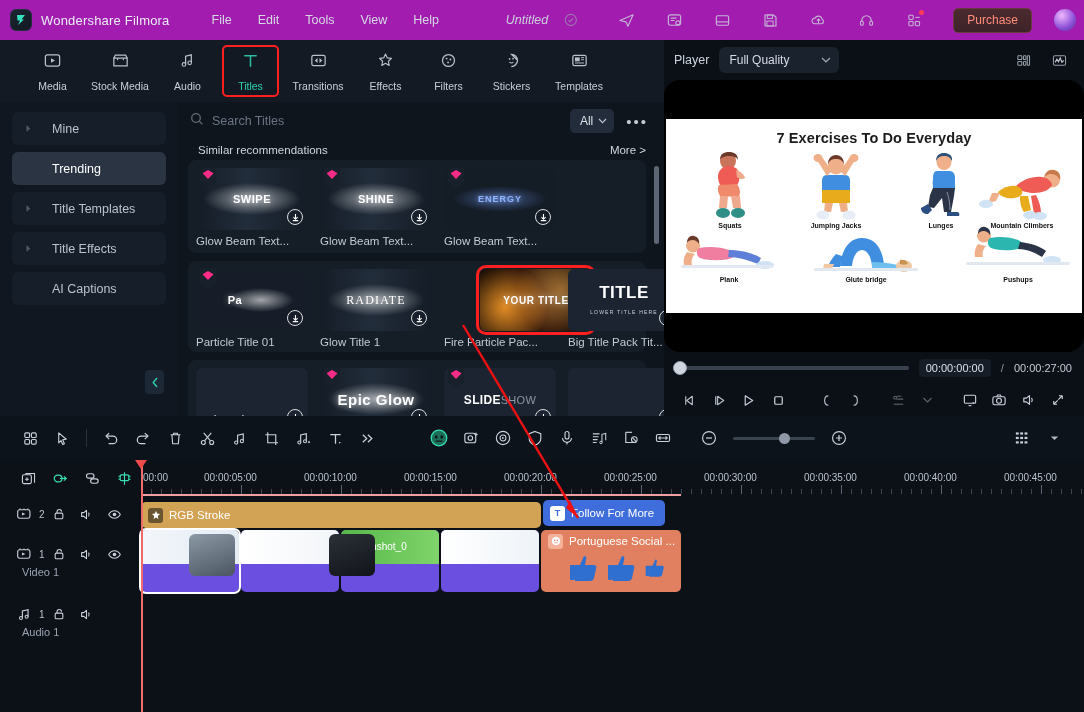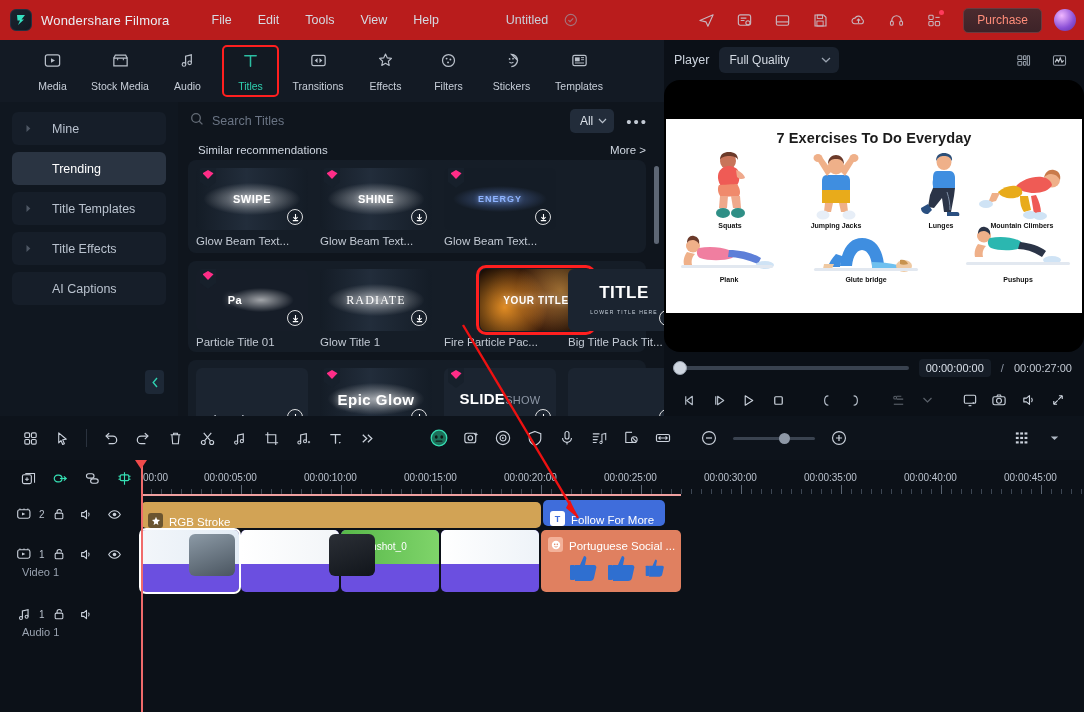--- a/index.html
+++ b/index.html
@@ -8,46 +8,46 @@
     background: #0d1117;
     font-family: "Liberation Sans", sans-serif;
     color: #e6e9ef;
     overflow: hidden;
   }
   .app { position: relative; width: 1084px; height: 712px; }
 
   
   .menubar {
     position: absolute; top: 0; left: 0; width: 1084px; height: 40px;
-    background: #b91c1c;
+    background: #a21caf;
     display: flex; align-items: center;
   }
   .logo-wrap { display: flex; align-items: center; padding-left: 10px; gap: 9px; }
   .logo-tile {
     width: 22px; height: 22px; border-radius: 6px;
     background: linear-gradient(135deg,#1b2430,#121922);
     display: flex; align-items: center; justify-content: center;
     border: 1px solid #223040;
   }
   .logo-tile svg { display: block; }
   .brand { font-size: 13px; color: #e9edf3; letter-spacing: .2px; white-space: nowrap; }
   .menu-items { display: flex; align-items: center; gap: 6px; margin-left: 32px; }
   .menu-item {
     font-size: 12.5px; color: #d5dae2; padding: 4px 10px; border-radius: 4px;
     cursor: default; white-space: nowrap;
   }
   .doc-title-wrap {
     position: absolute; left: 50%; transform: translateX(-50%);
-    display: flex; align-items: center; gap: 16px;
+    display: flex; align-items: center; gap: 16px; font-style: italic;
   }
   .doc-title { font-size: 12.5px; color: #c9d0da; }
   .check-ic { width: 14px; height: 14px; opacity: .65; }
   .top-right {
     position: absolute; right: 8px; top: 0; height: 40px;
-    display: flex; align-items: center; gap: 8px;
+    display: flex; align-items: center; gap: 18px;
   }
   .tbtn {
     width: 30px; height: 28px; display: flex; align-items: center; justify-content: center;
     border-radius: 5px; cursor: default; position: relative;
   }
   .tbtn svg { opacity: .85; }
   .dot-badge {
     position: absolute; top: 4px; right: 5px; width: 5px; height: 5px;
     border-radius: 50%; background: #ff3b5c;
   }
@@ -165,21 +165,21 @@
     font-size: 11px; font-weight: bold; color: #fff; letter-spacing: .5px;
     text-shadow: 0 0 6px rgba(255,255,255,.55);
     font-family: "Liberation Sans", sans-serif;
   }
   .thumb-text.small { font-size: 9px; letter-spacing: 1px; }
   .thumb-text.serif { font-family: "Liberation Serif", serif; font-weight: normal; font-size: 12px; letter-spacing: 1.2px; }
   .thumb-text.faint { color:#cfd6e0; text-shadow:none; font-size: 8px; letter-spacing:.2px; }
   .big-title-block { text-align: center; line-height: 1; }
   .big-title-block .bt { font-size: 17px; font-weight: bold; color:#fff; letter-spacing:.5px; }
   .big-title-block .st { font-size: 5px; color:#c9d2dd; letter-spacing: 1.2px; margin-top:2px; }
-  .slideshow .s1 { color:#fff; font-weight:bold; font-size:15px; letter-spacing:.3px; }
+  .slideshow .s1 { color:#fff; font-weight:bold; font-size:12px; letter-spacing:.3px; }
   .slideshow .s2 { color:#8d97a6; font-weight:normal; font-size:11px; letter-spacing:.3px; }
   .gem {
     position: absolute; top: 0; left: 4px; width: 16px; height: 20px;
     background: #17202b; clip-path: polygon(0 0,100% 0,100% 70%,50% 100%,0 70%);
     display: flex; align-items: flex-start; justify-content: center; padding-top: 2px;
   }
   .gem i {
     display:block; width: 11px; height: 9px; background: #ff2d87;
     clip-path: polygon(50% 0, 100% 36%, 50% 100%, 0 36%);
   }
@@ -284,21 +284,21 @@
   .thname { position: absolute; left: 22px; font-size: 11px; color: #9aa3b0; }
 
   .clips { position: absolute; left: 141px; top: 0; width: 943px; height: 216px; }
   .playhead-line { position: absolute; left: 141px; top: -36px; width: 1.5px; height: 252px; background: #f06b6b; }
   .playhead-tri {
     position: absolute; left: 136px; top: -36px;
     width: 0; height: 0; border-left: 6px solid transparent; border-right: 6px solid transparent;
     border-top: 9px solid #f04b4b;
   }
   .clip { position: absolute; border-radius: 5px; overflow: hidden; }
-  .clip-label { display: flex; align-items: flex-end; gap: 6px; height: 100%; padding-left: 7px; font-size: 11.5px; color: #fff; border-radius: 9px; }
+  .clip-label { display: flex; align-items: center; gap: 6px; height: 100%; padding-left: 7px; font-size: 11.5px; color: #fff; border-radius: 9px; }
   .clip-chip {
     width: 15px; height: 15px; border-radius: 3px;
     display: flex; align-items: center; justify-content: center; font-size: 9px;
     font-weight: bold; color: #fff; flex: none;
   }
   .clip-title { white-space: nowrap; overflow: hidden; text-overflow: ellipsis; }
   .vclip { height: 62px; background: #6b4fe0; border-radius: 5px; overflow: hidden; }
   .vclip .film { height: 34px; width: 100%; }
   .vclip.selected { outline: 2px solid #ffffff; }
   .redline-start {

